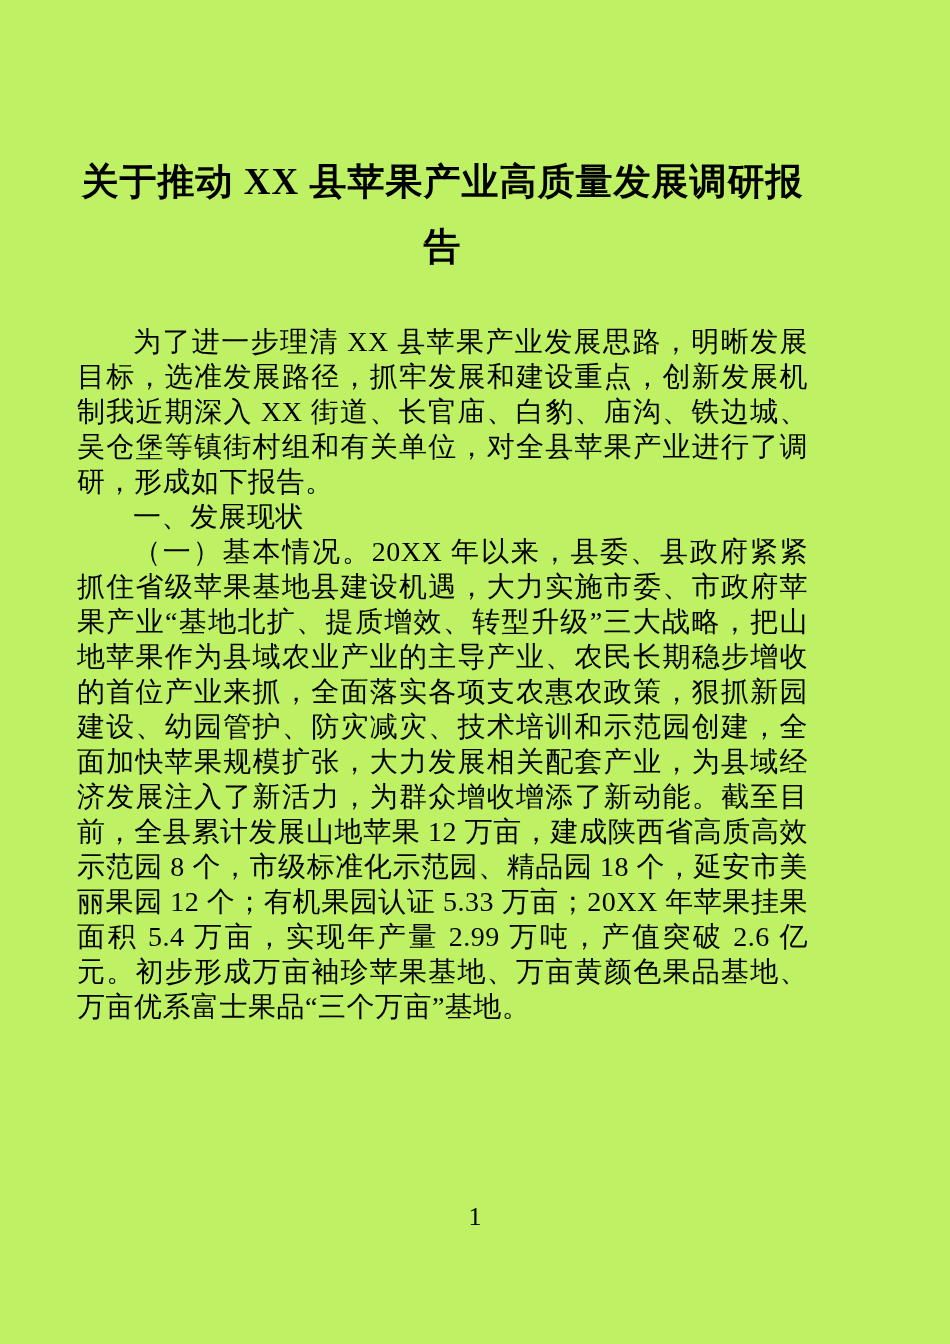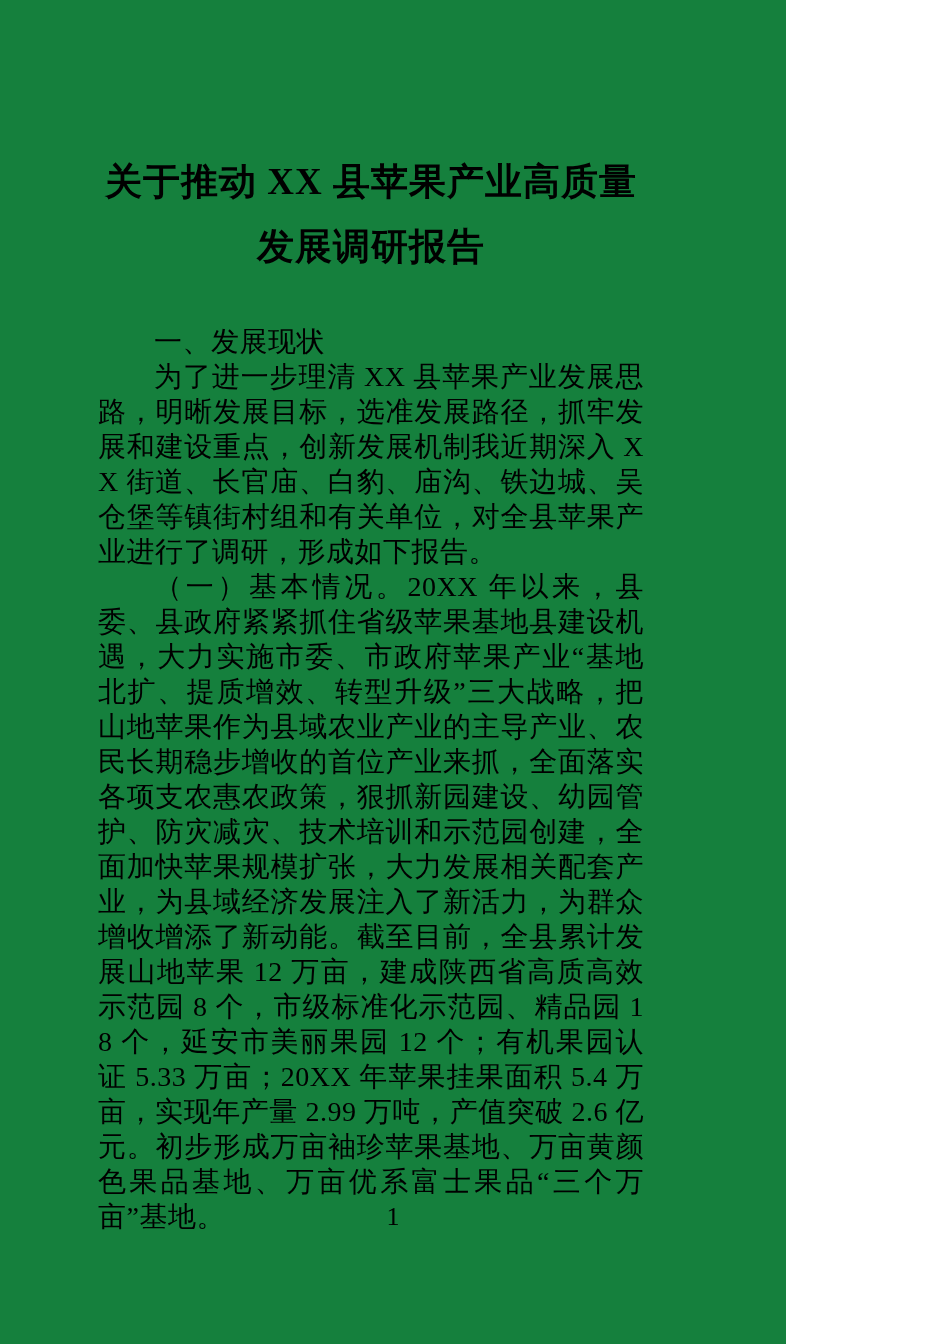--- a/index.html
+++ b/index.html
@@ -2,25 +2,25 @@
 <html><head>
 <meta charset="utf-8">
 <style>
   html, body {
     margin: 0;
     padding: 0;
     background: #ffffff;
   }
   .page {
     position: relative;
-    width: 786px;
+    width: 950px;
     height: 1344px;
     box-sizing: border-box;
-    padding: 150px 142px 0 98px;
-    background: #15803d;
+    padding: 150px 142px 0 77px;
+    background: #bef264;
     color: #000000;
     font-family: "Liberation Serif", "DejaVu Serif", serif;
     overflow: hidden;
   }
   .doc-title {
     margin: 0 0 44px 0;
     font-size: 37px;
     font-weight: 700;
     line-height: 1.75;
     text-align: center;
@@ -46,20 +46,20 @@
   }
 </style>
 </head>
 <body>
 
 <div class="page">
 
   <h1 class="doc-title">关于推动 XX 县苹果产业高质量发展调研报告</h1>
 
   <div class="doc-body">
+    <p>为了进一步理清 XX 县苹果产业发展思路，明晰发展目标，选准发展路径，抓牢发展和建设重点，创新发展机制我近期深入 XX 街道、长官庙、白豹、庙沟、铁边城、吴仓堡等镇街村组和有关单位，对全县苹果产业进行了调研，形成如下报告。</p>
     <p>一、发展现状</p>
-    <p>为了进一步理清 XX 县苹果产业发展思路，明晰发展目标，选准发展路径，抓牢发展和建设重点，创新发展机制我近期深入 XX 街道、长官庙、白豹、庙沟、铁边城、吴仓堡等镇街村组和有关单位，对全县苹果产业进行了调研，形成如下报告。</p>
     <p>（一）基本情况。20XX 年以来，县委、县政府紧紧抓住省级苹果基地县建设机遇，大力实施市委、市政府苹果产业“基地北扩、提质增效、转型升级”三大战略，把山地苹果作为县域农业产业的主导产业、农民长期稳步增收的首位产业来抓，全面落实各项支农惠农政策，狠抓新园建设、幼园管护、防灾减灾、技术培训和示范园创建，全面加快苹果规模扩张，大力发展相关配套产业，为县域经济发展注入了新活力，为群众增收增添了新动能。截至目前，全县累计发展山地苹果 12 万亩，建成陕西省高质高效示范园 8 个，市级标准化示范园、精品园 18 个，延安市美丽果园 12 个；有机果园认证 5.33 万亩；20XX 年苹果挂果面积 5.4 万亩，实现年产量 2.99 万吨，产值突破 2.6 亿元。初步形成万亩袖珍苹果基地、万亩黄颜色果品基地、万亩优系富士果品“三个万亩”基地。</p>
   </div>
 
   <div class="page-number">1</div>
 
 </div>
 
 </body></html>

